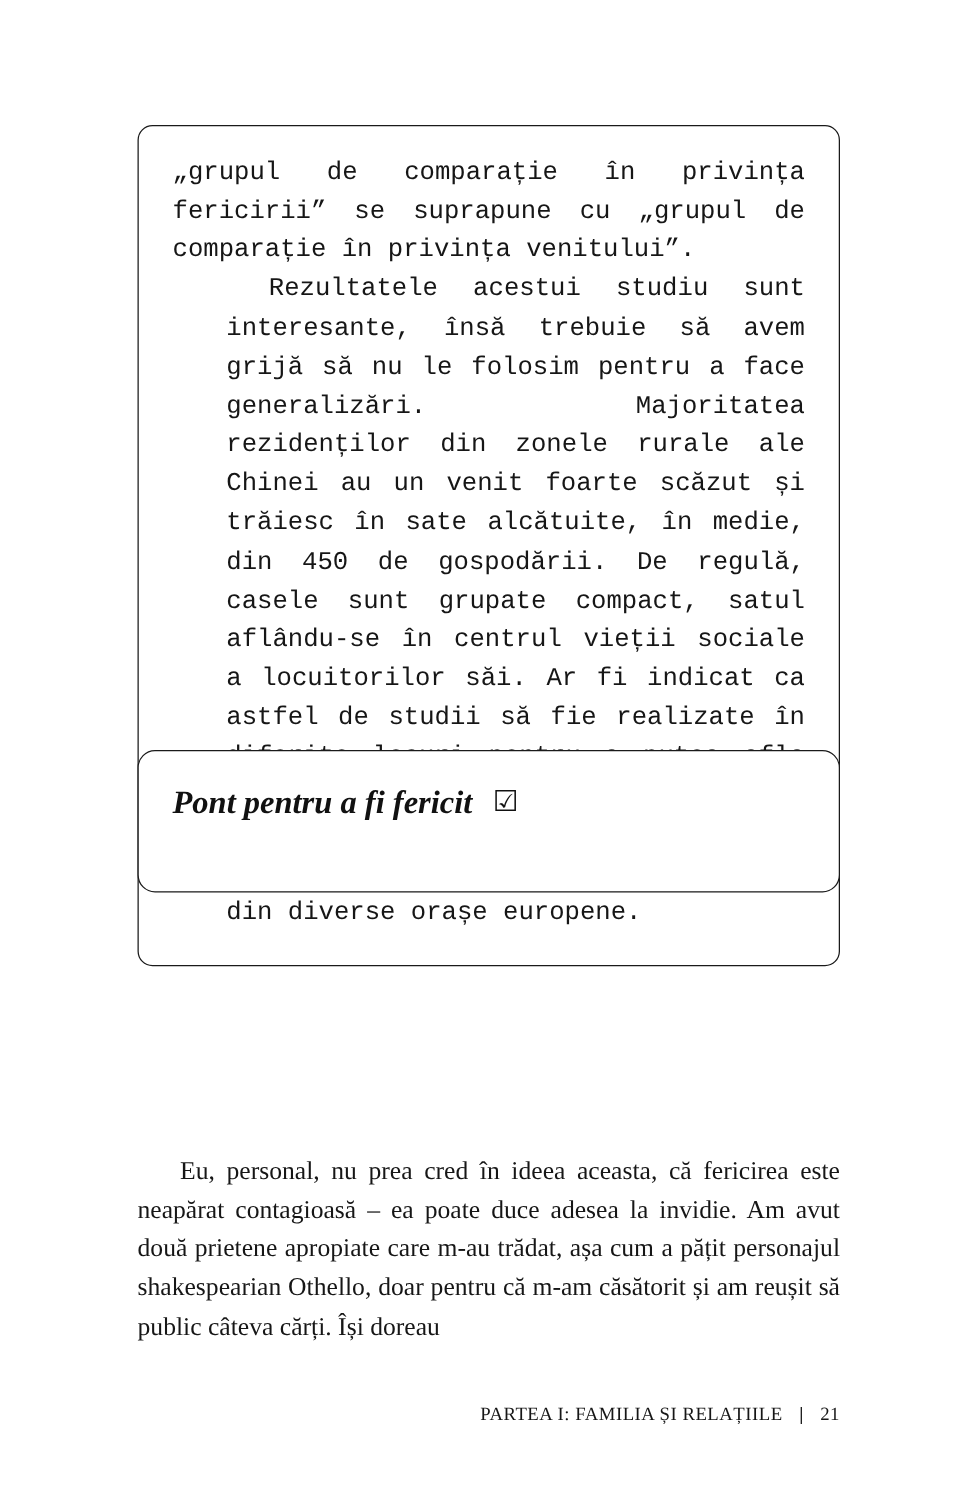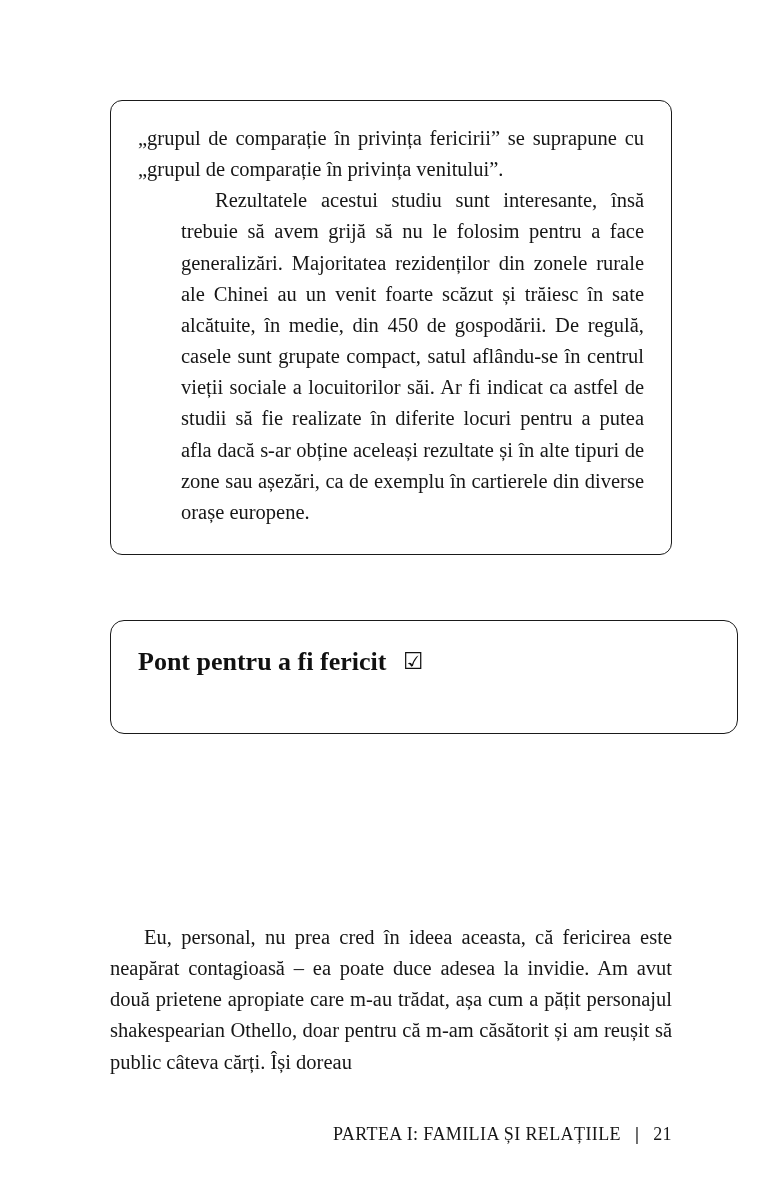--- a/index.html
+++ b/index.html
@@ -30,31 +30,33 @@
 
   .excerpt-box {
     position: absolute;
     left: 110px;
     top: 100px;
     width: 562px;
     border: 1.5px solid #1a1a1a;
     border-radius: 12px;
     padding: 22px 27px 26px 27px;
     background: #ffffff;
+    font-family: Liberation Mono, monospace;
   }
 
   .tip-box {
     position: absolute;
     left: 110px;
-    top: 620px;
-    width: 628px;
+    top: 600px;
+    width: 562px;
     border: 1.5px solid #1a1a1a;
     border-radius: 14px;
     padding: 24px 27px 28px 27px;
     background: #ffffff;
+    font-style: italic;
   }
   .tip-title {
     margin: 2px 0 28px 0;
     font-size: 26px;
     font-weight: bold;
     text-align: left;
     color: #111111;
   }
   .check {
     font-family: "DejaVu Sans", sans-serif;
@@ -71,21 +73,21 @@
     top: 902px;
     width: 562px;
   }
 
   .footer {
     position: absolute;
     left: 110px;
     top: 1124px;
     width: 562px;
     text-align: right;
-    font-size: 18px;
+    font-size: 15px;
     letter-spacing: 0.4px;
     color: #161616;
     white-space: nowrap;
   }
   .footer-sep {
     display: inline-block;
     margin: 0 9px;
     font-weight: bold;
   }
   .footer-page {

